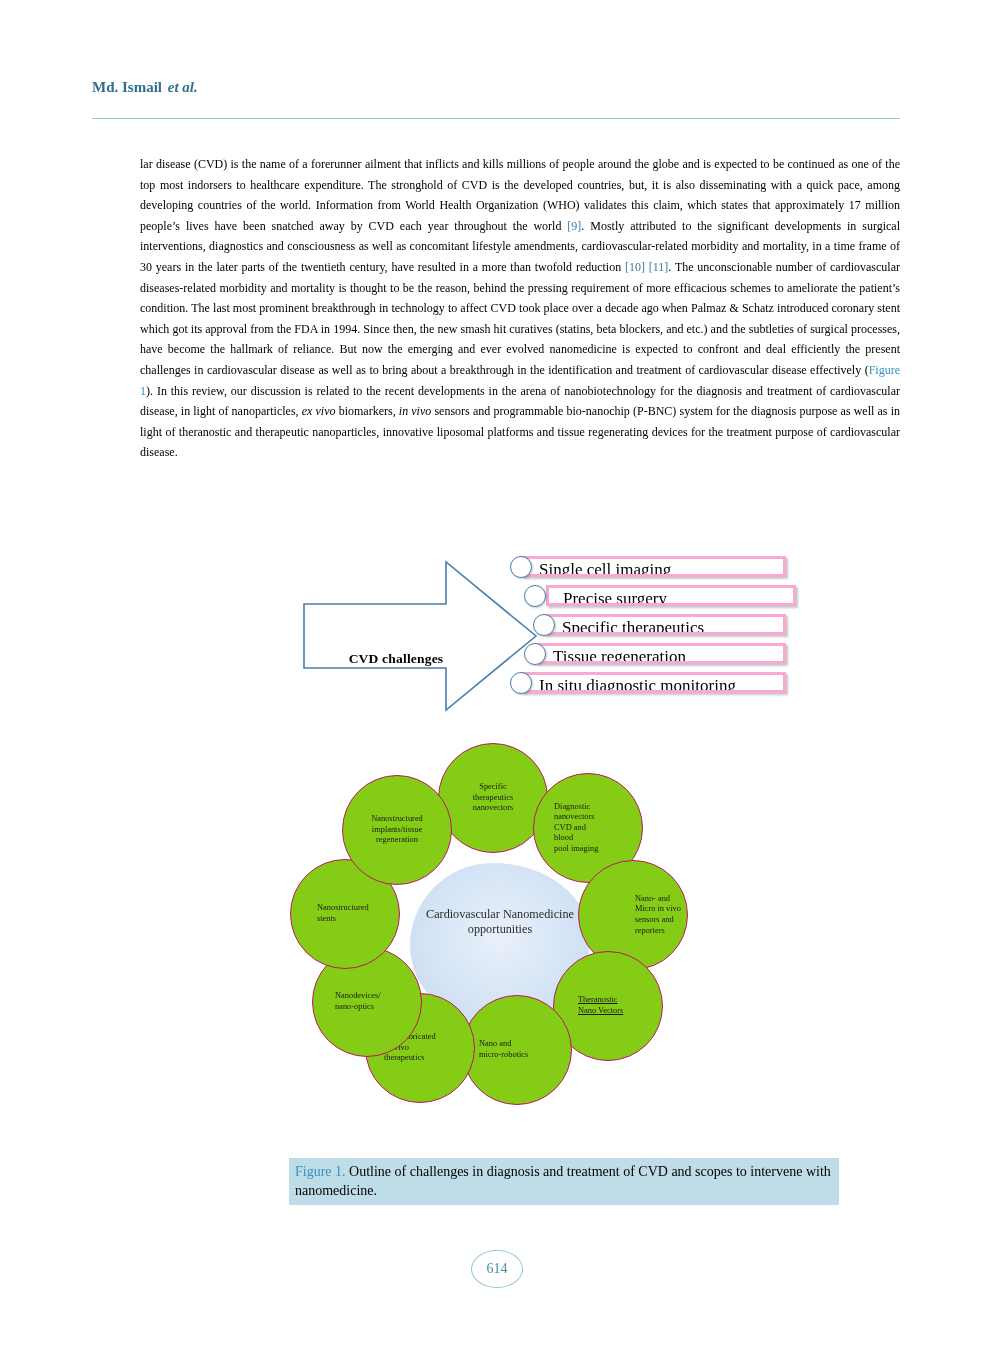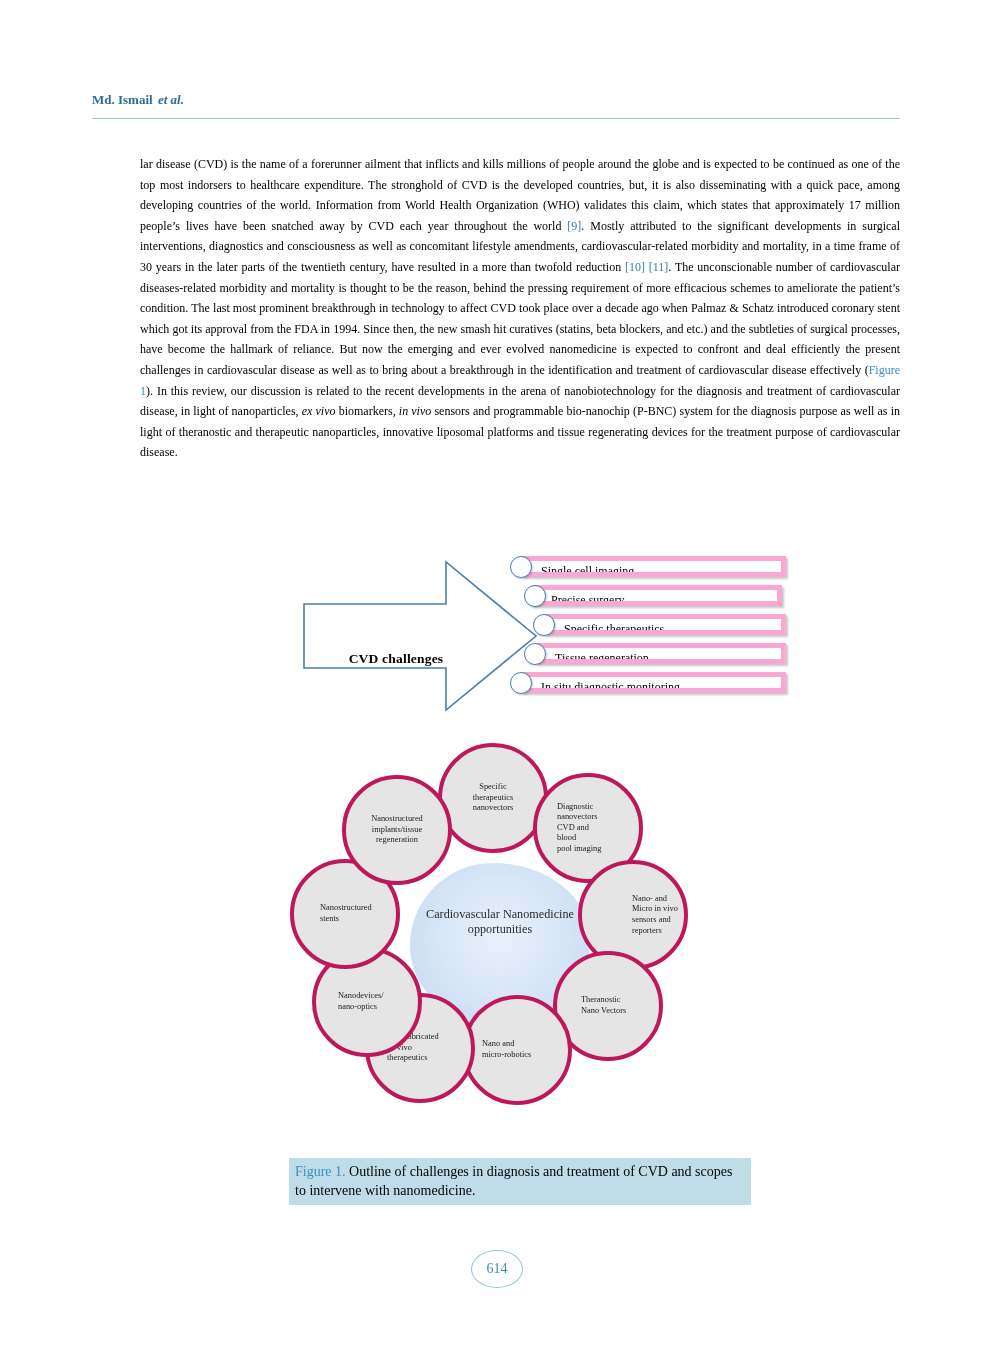--- a/index.html
+++ b/index.html
@@ -16,24 +16,24 @@
     overflow: hidden;
   }
   .page {
     position: absolute;
     inset: 0;
   }
   
   .runhead {
     position: absolute;
     left: 92px;
-    top: 92px;
+    top: 79px;
     width: 808px;
     font-family: "Liberation Serif", serif;
-    font-size: 13px;
+    font-size: 15px;
     color: #2f6f8f;
     font-weight: bold;
   }
   .runhead .etal {
     font-style: italic;
     font-weight: bold;
     margin-left: 2px;
   }
   .runhead-rule {
     position: absolute;
@@ -96,24 +96,24 @@
     width: 290px;
   }
   .bar-row {
     position: relative;
     height: 29px;
     margin-bottom: 0px;
   }
   .bar-box {
     position: absolute;
     height: 21px;
-    border: 5px solid #f9a8d4;
+    border: 3px solid #f9a8d4;
     background: #ffffff;
     box-shadow: 2px 2px 2px rgba(0,0,0,.22);
-    font-size: 12px;
+    font-size: 17px;
     line-height: 21px;
     padding-left: 14px;
     box-sizing: border-box;
     white-space: nowrap;
     overflow: hidden;
   }
   .bar-dot {
     position: absolute;
     width: 20px;
     height: 20px;
@@ -129,22 +129,22 @@
   .petals {
     position: absolute;
     left: 150px;
     top: 195px;
     width: 470px;
     height: 420px;
   }
   .petal {
     position: absolute;
     border-radius: 50%;
-    border: 4px solid #be185d;
-    background: #e5e5e5;
+    border: 1px solid #be185d;
+    background: #84cc16;
     box-sizing: border-box;
     display: flex;
     align-items: center;
     justify-content: center;
     text-align: center;
     font-size: 8.4px;
     line-height: 10.6px;
     color: #1a1a1a;
     padding: 6px;
   }
@@ -167,21 +167,21 @@
     font-size: 12.2px;
     line-height: 15px;
     color: #2b2b2b;
   }
 
   
   .caption {
     position: absolute;
     left: 289px;
     top: 1158px;
-    width: 462px;
+    width: 550px;
     background: #bfdde8;
     font-size: 14px;
     line-height: 19px;
     padding: 4px 6px 5px 6px;
     box-sizing: border-box;
   }
   .caption .lbl { color: #3a8fbf; font-weight: normal; }
 
   
   .pagenum {
@@ -222,21 +222,21 @@
       <div class="arrow-label">CVD challenges</div>
     </div>
 
     <div class="bars">
       <div class="bar-row">
         <span class="bar-dot" style="left:0px;"></span>
         <div class="bar-box" style="left:12px; width:264px;">Single cell imaging</div>
       </div>
       <div class="bar-row">
         <span class="bar-dot" style="left:14px;"></span>
-        <div class="bar-box" style="left:22px; width:250px;">Precise surgery</div>
+        <div class="bar-box" style="left:36px; width:250px;">Precise surgery</div>
       </div>
       <div class="bar-row">
         <span class="bar-dot" style="left:23px;"></span>
         <div class="bar-box" style="left:35px; width:241px;">Specific therapeutics</div>
       </div>
       <div class="bar-row">
         <span class="bar-dot" style="left:14px;"></span>
         <div class="bar-box" style="left:26px; width:250px;">Tissue regeneration</div>
       </div>
       <div class="bar-row">
@@ -275,21 +275,21 @@
       <div class="petal" style="left:288px; top:125px; width:110px; height:110px; justify-content:flex-end;">
         <div style="text-align:left; padding-left:16px;">
           <span>Nano- and</span>
           <span>Micro in vivo</span>
           <span>sensors and</span>
           <span>reporters</span>
         </div>
       </div>
 
       <div class="petal" style="left:263px; top:216px; width:110px; height:110px; justify-content:flex-start;">
-        <div style="text-align:left; padding-left:18px;">
+        <div style="text-align:left; padding-left:18px;text-decoration:underline;">
           <span>Theranostic</span>
           <span>Nano Vectors</span>
         </div>
       </div>
 
       <div class="petal" style="left:172px; top:260px; width:110px; height:110px; justify-content:flex-start;">
         <div style="text-align:left; padding-left:10px;">
           <span>Nano and</span>
           <span>micro-robotics</span>
         </div>

